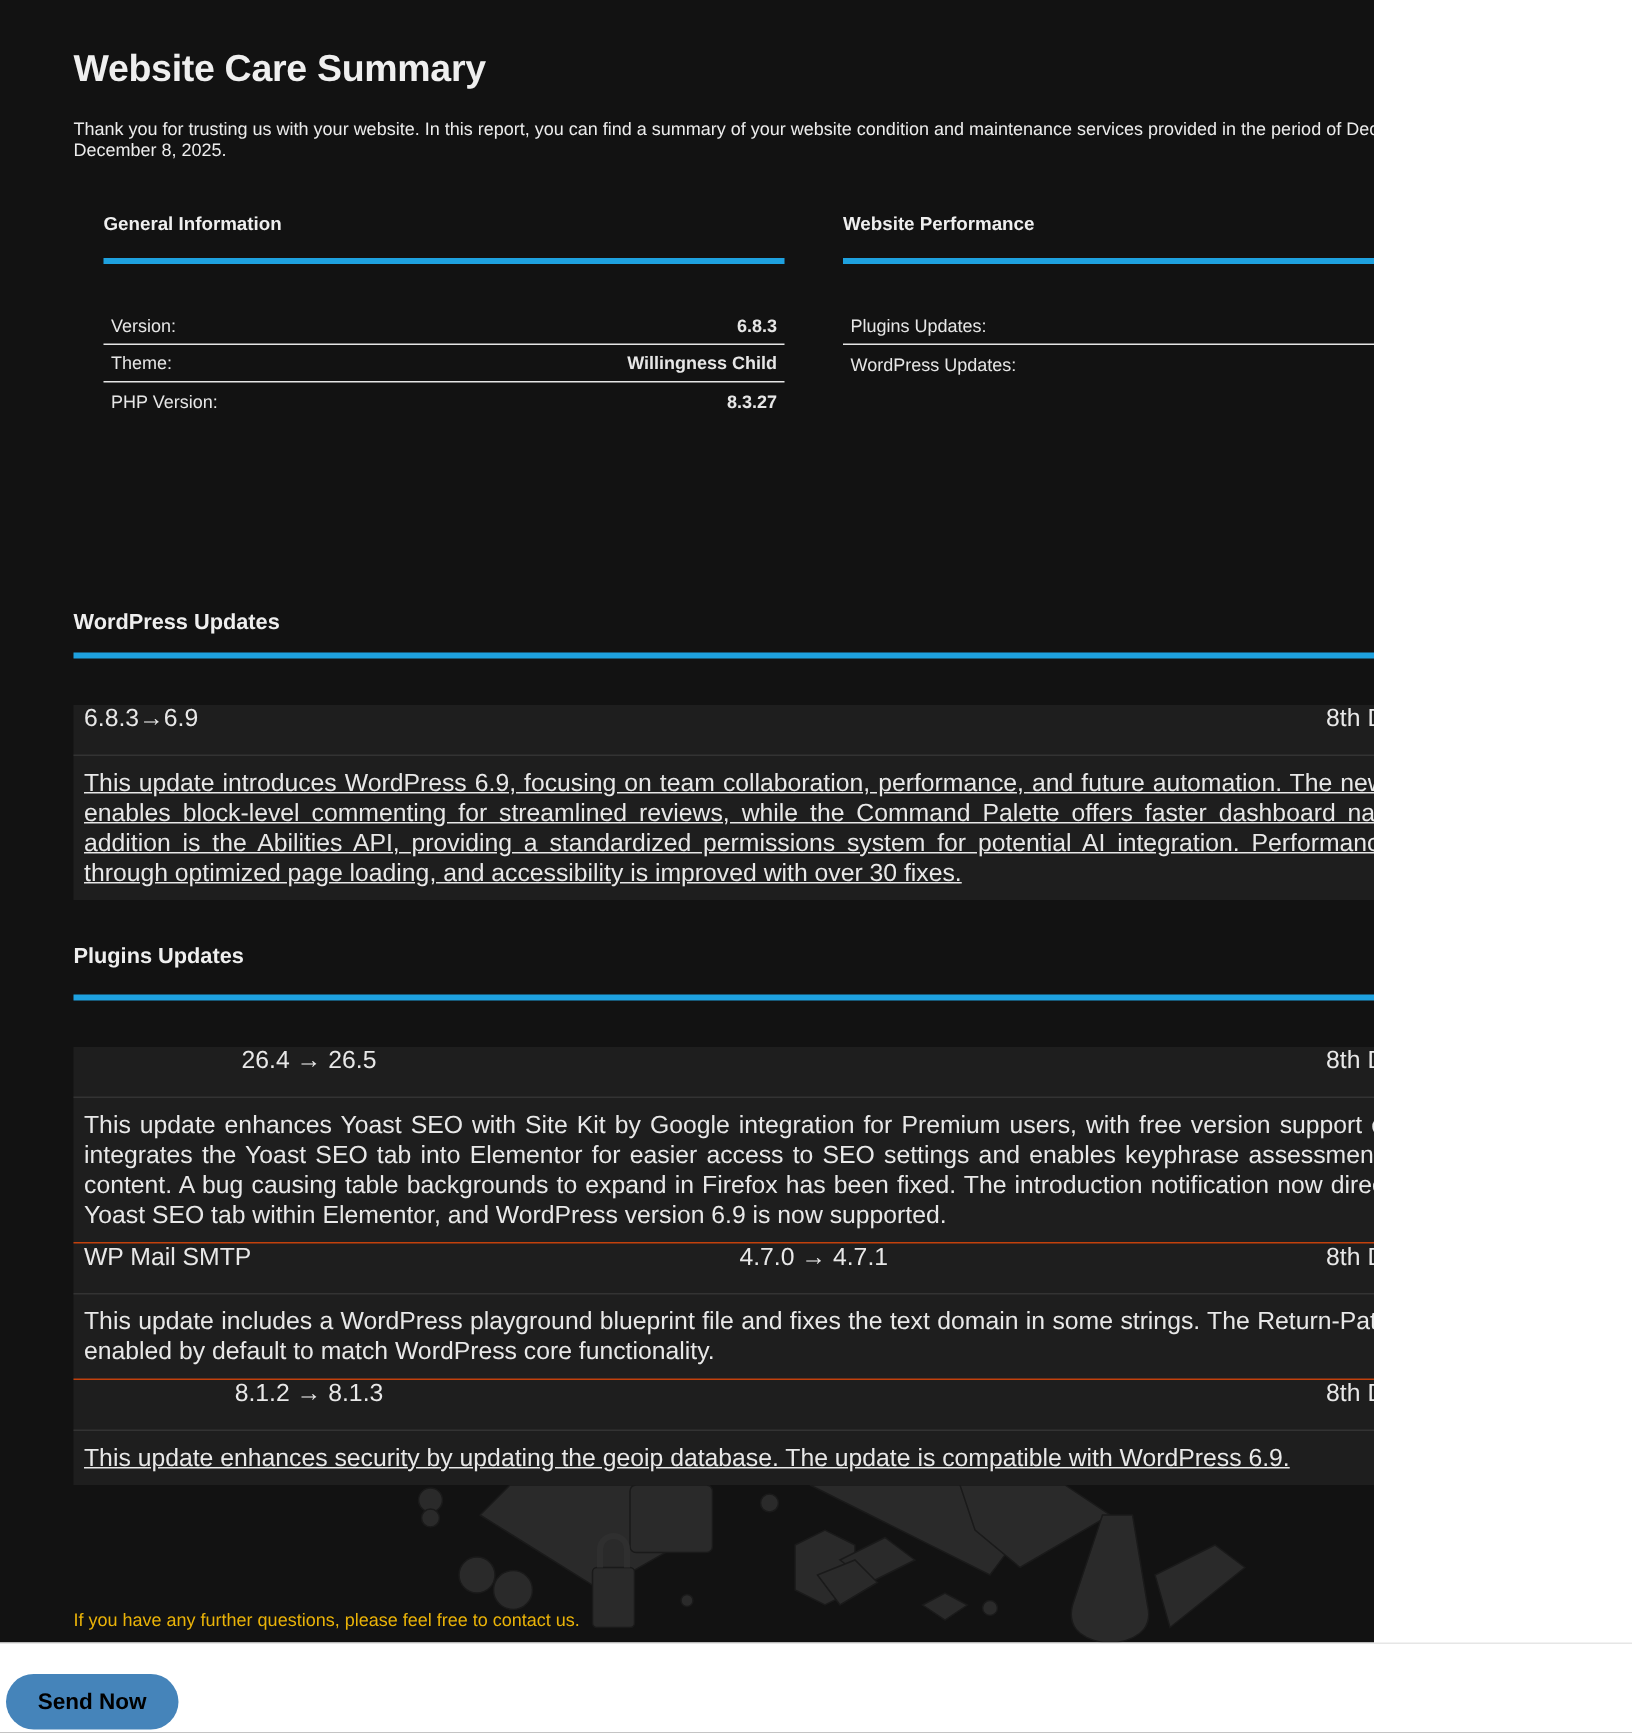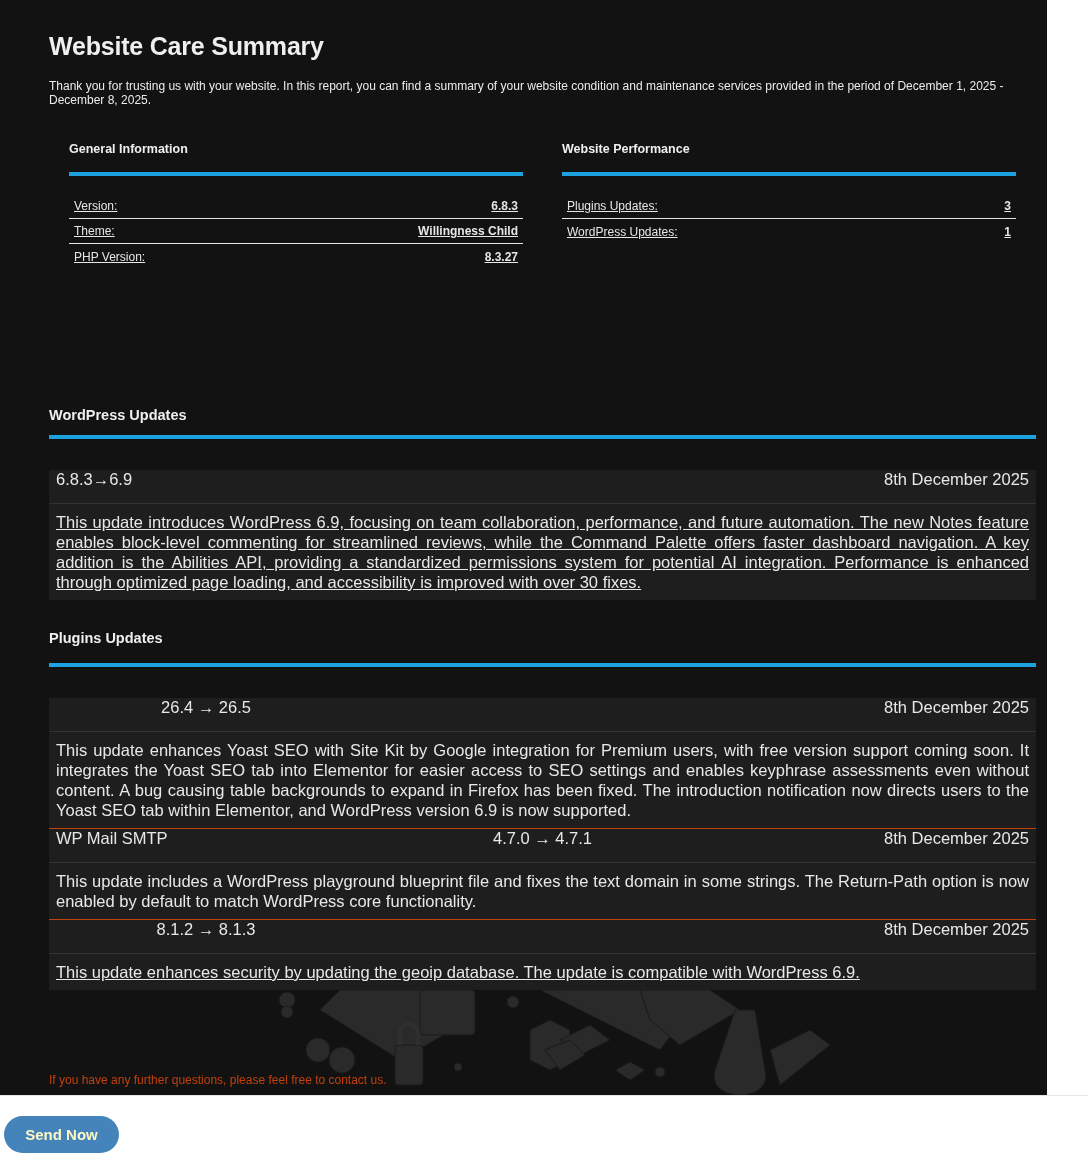--- a/index.html
+++ b/index.html
@@ -1,57 +1,57 @@
 <!DOCTYPE html>
 <html><head>
   <meta charset="utf-8">
   <style>
     * { box-sizing: border-box; margin: 0; padding: 0; }
     html, body { width: 1088px; height: 1155px; background: #ffffff; overflow: hidden; }
     body { font-family: "Liberation Sans", sans-serif; color: #e8e8e8; position: relative; }
 
     .report {
-      position: absolute; left: 0; top: 0; width: 1047px; height: 1095px;
+      position: absolute; left: 0; top: 0; width: 916px; height: 1095px;
       background: #121212; overflow: hidden;
     }
     .report-bottom-line { position: absolute; left: 0; top: 1095px; width: 1088px; height: 1px; background: #e6e6e6; }
 
     .title { position: absolute; left: 49px; top: 32px; font-size: 25px; font-weight: bold; color: #efefef; letter-spacing: -0.2px; }
     .intro { position: absolute; left: 49px; top: 79px; width: 990px; font-size: 12px; line-height: 14px; color: #ececec; }
 
     .info-col { position: absolute; top: 142px; width: 454px; }
     .info-col.left { left: 69px; }
     .info-col.right { left: 562px; }
     .info-title { font-size: 12.5px; font-weight: bold; color: #efefef; height: 16px; }
     .info-bar { margin-top: 14px; height: 4px; background: #1ea1df; }
-    .info-table { margin-top: 18px; width: 100%; text-decoration: underline; }
+    .info-table { margin-top: 29px; width: 100%; }
     .info-row { display: flex; justify-content: space-between; align-items: center; height: 25px; padding: 0 5px; font-size: 12px; color: #e6e6e6; border-bottom: 1px solid #e6e6e6; }
     .info-row:last-child { border-bottom: none; }
     .info-row .val { font-weight: bold; }
 
     .section-title { position: absolute; left: 49px; top: 356px; font-size: 25px; font-weight: bold; color: #efefef; }
     .sub-title { position: absolute; left: 49px; font-size: 14.5px; font-weight: bold; color: #efefef; }
     .sub-bar { position: absolute; left: 49px; width: 987px; height: 4px; background: #1ea1df; }
 
     .update-table { position: absolute; left: 49px; width: 987px; background: #1e1e1e; }
     .u-head { display: flex; align-items: flex-start; height: 34px; padding: 0 7px; font-size: 16.5px; color: #e8e8e8; border-bottom: 1px solid #333; }
     .u-head .name { flex: 1; }
     .u-head .ver { width: 300px; text-align: center; }
     .u-head .date { flex: 1; text-align: right; }
     .u-desc { padding: 8px 7px 8px 7px; font-size: 16.5px; line-height: 20px; text-align: justify; color: #e8e8e8; border-bottom: 1px solid #c2410c; }
     .u-desc:last-child { border-bottom: none; text-decoration: underline; }
 
     .wp-table .u-head .name { flex: 1; }
 
     .bg-art { position: absolute; left: 260px; top: 990px; width: 600px; height: 105px; }
-    .closing { position: absolute; left: 49px; top: 1073px; font-size: 12px; color: #c2410c; }
+    .closing { position: absolute; left: 49px; top: 1073px; font-size: 12px; color: #eab308; }
 
     .send-btn {
       position: absolute; left: 4px; top: 1116px; width: 115px; height: 37px;
-      border-radius: 19px; background: #4584ba; color: #fef9c3; border: none;
+      border-radius: 19px; background: #4584ba; color: #000000; border: none;
       font-family: "Liberation Sans", sans-serif; font-size: 15px; font-weight: bold;
       display: flex; align-items: center; justify-content: center; cursor: pointer;
     }
   </style>
 </head>
 <body>
 
 <div class="report">
   <h1 class="title">Website Care Summary</h1>
   <p class="intro">Thank you for trusting us with your website. In this report, you can find a summary of your website condition and maintenance services provided in the period of December 1, 2025 - December 8, 2025.</p>

